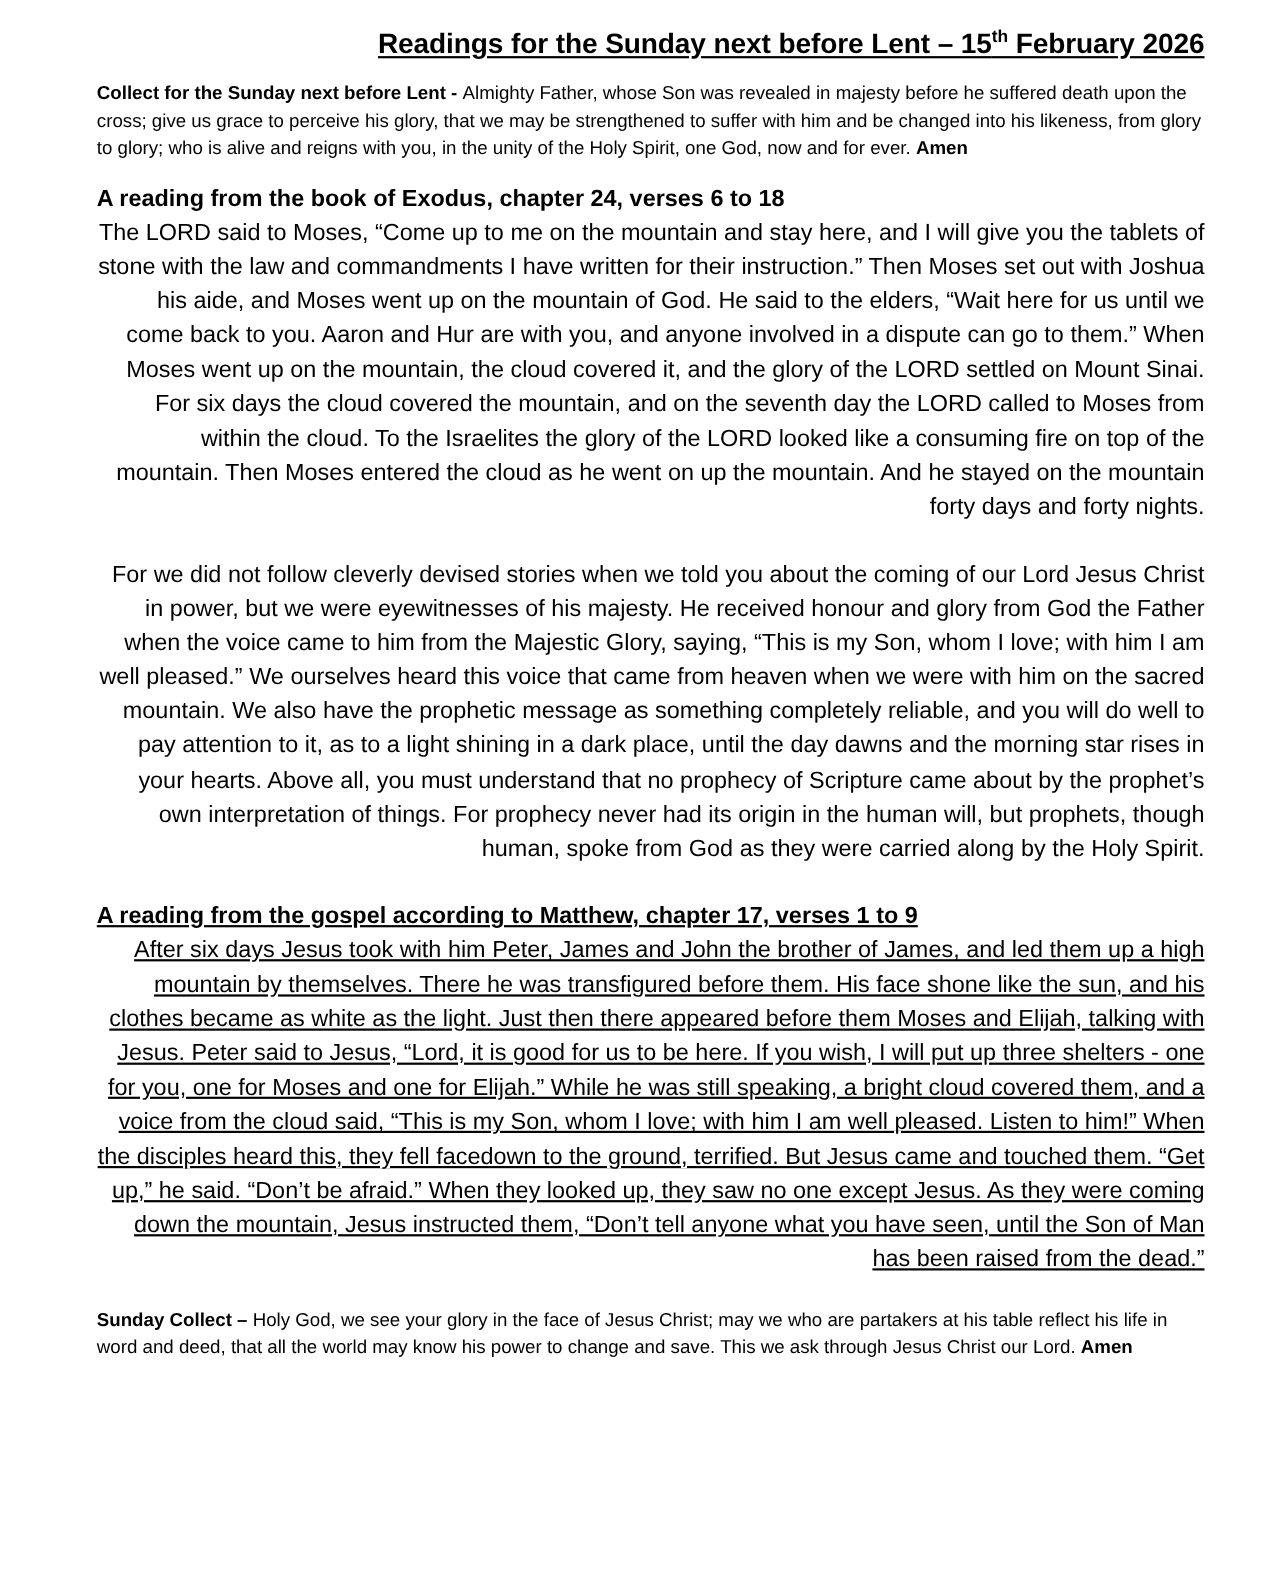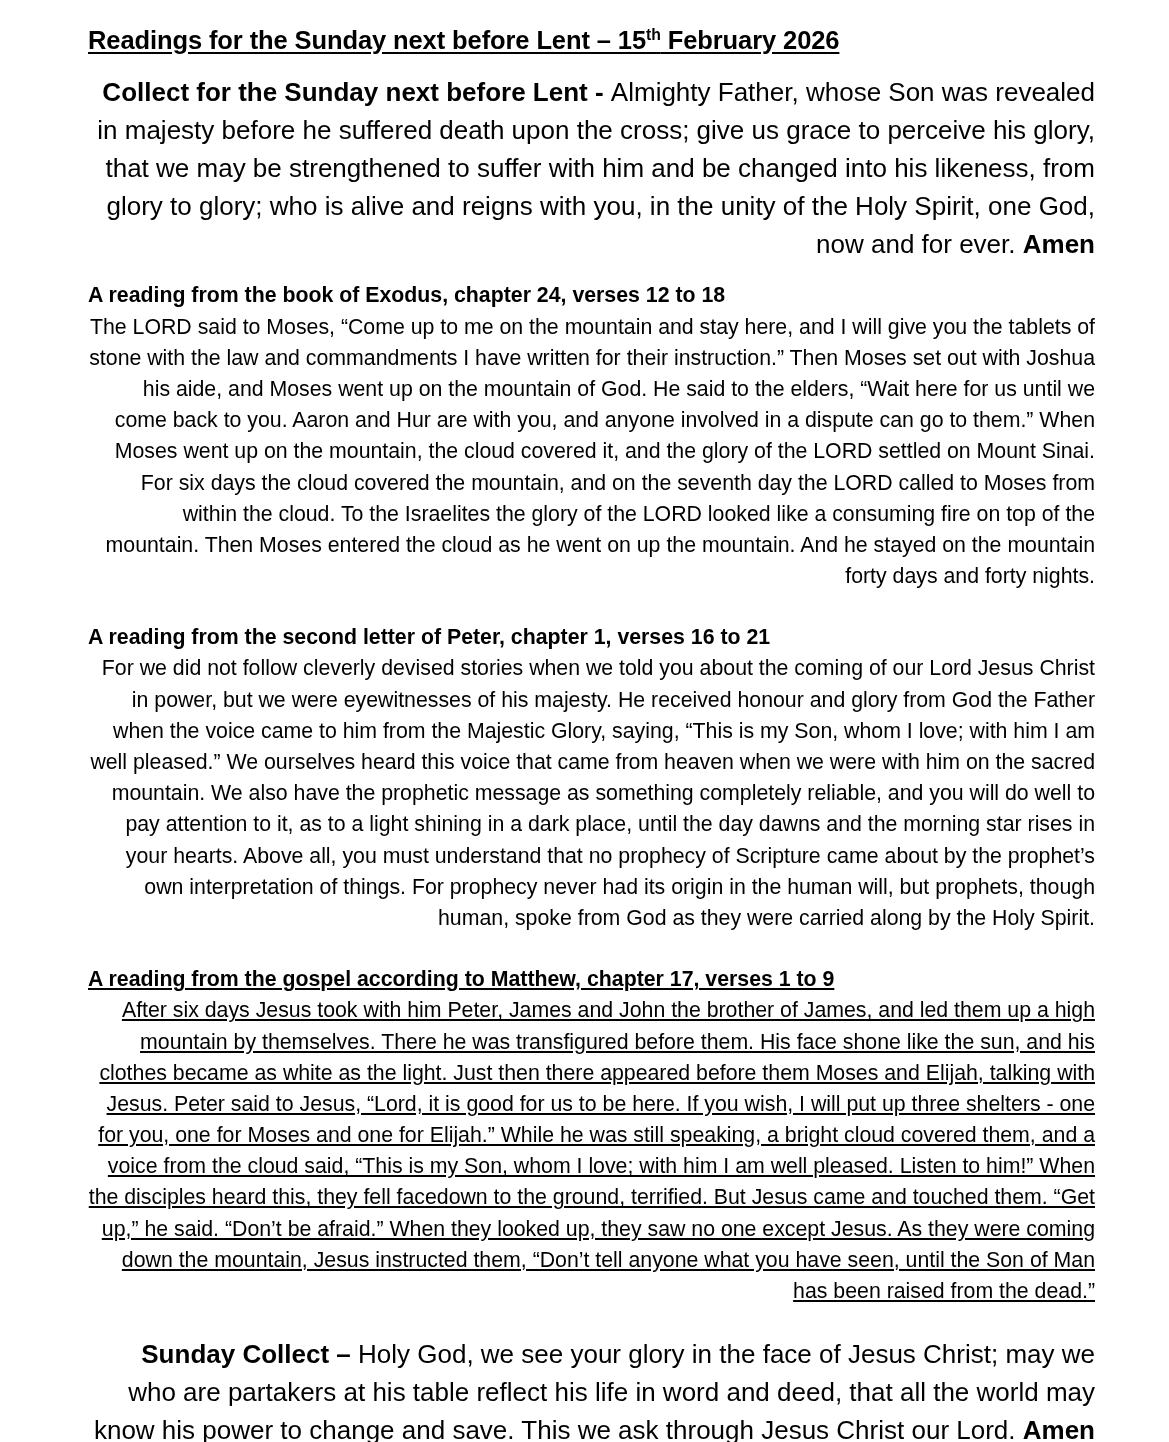--- a/index.html
+++ b/index.html
@@ -15,40 +15,40 @@
     -webkit-font-smoothing: antialiased;
   }
   .page {
     width: 1169px;
     min-height: 1442px;
     box-sizing: border-box;
     padding: 18px 74px 10px 88px;
     background: #ffffff;
   }
   .doc-title {
-    text-align: left;
+    text-align: right;
     font-size: 25.5px;
     font-weight: bold;
     letter-spacing: -0.1px;
     margin: 8px 0 18px 0;
   }
   .doc-title .u {
     text-decoration: underline;
     text-underline-offset: 3px;
   }
   sup {
     font-size: 0.62em;
     vertical-align: super;
     line-height: 0;
   }
   .block {
     margin: 0 0 17px 0;
-    font-size: 26px;
+    font-size: 17px;
     line-height: 1.465;
-    text-align: right;
+    text-align: left;
   }
   .heading {
     font-weight: bold;
     font-size: 21.3px;
     line-height: 1.465;
     margin: 0;
   }
   .lead {
     font-weight: bold;
   }
@@ -80,26 +80,25 @@
 
   <h1 class="doc-title">
     <span class="u"><span>Readings for the Sunday next before Lent – 15</span><sup>th</sup><span> February 2026</span></span>
   </h1>
 
   <p class="block">
     <span class="lead">Collect for the Sunday next before Lent - </span><span>Almighty Father, whose Son was revealed in majesty before he suffered death upon the cross; give us grace to perceive his glory, that we may be strengthened to suffer with him and be changed into his likeness, from glory to glory; who is alive and reigns with you, in the unity of the Holy Spirit, one God, now and for ever.  </span><span class="amen">Amen</span>
   </p>
 
   <div class="reading-group">
-    <p class="heading">A reading from the book of Exodus, chapter 24, verses 12 to 18</p>
+    <p class="heading">A reading from the book of Exodus, chapter 24, verses 6 to 18</p>
     <p class="body-text">The LORD said to Moses, “Come up to me on the mountain and stay here, and I will give you the tablets of stone with the law and commandments I have written for their instruction.” Then Moses set out with Joshua his aide, and Moses went up on the mountain of God. He said to the elders, “Wait here for us until we come back to you. Aaron and Hur are with you, and anyone involved in a dispute can go to them.” When Moses went up on the mountain, the cloud covered it, and the glory of the LORD settled on Mount Sinai. For six days the cloud covered the mountain, and on the seventh day the LORD called to Moses from within the cloud. To the Israelites the glory of the LORD looked like a consuming fire on top of the mountain. Then Moses entered the cloud as he went on up the mountain. And he stayed on the mountain forty days and forty nights.</p>
   </div>
 
   <div class="reading-group">
-    <p class="heading">A reading from the second letter of Peter, chapter 1, verses 16 to 21</p>
     <p class="body-text">For we did not follow cleverly devised stories when we told you about the coming of our Lord Jesus Christ in power, but we were eyewitnesses of his majesty. He received honour and glory from God the Father when the voice came to him from the Majestic Glory, saying, “This is my Son, whom I love; with him I am well pleased.” We ourselves heard this voice that came from heaven when we were with him on the sacred mountain. We also have the prophetic message as something completely reliable, and you will do well to pay attention to it, as to a light shining in a dark place, until the day dawns and the morning star rises in your hearts. Above all, you must understand that no prophecy of Scripture came about by the prophet’s own interpretation of things. For prophecy never had its origin in the human will, but prophets, though human, spoke from God as they were carried along by the Holy Spirit.</p>
   </div>
 
   <div class="reading-group">
     <p class="heading">A reading from the gospel according to Matthew, chapter 17, verses 1 to 9</p>
     <p class="body-text">After six days Jesus took with him Peter, James and John the brother of James, and led them up a high mountain by themselves.  There he was transfigured before them. His face shone like the sun, and his clothes became as white as the light. Just then there appeared before them Moses and Elijah, talking with Jesus.  Peter said to Jesus, “Lord, it is good for us to be here. If you wish, I will put up three shelters - one for you, one for Moses and one for Elijah.”  While he was still speaking, a bright cloud covered them, and a voice from the cloud said, “This is my Son, whom I love; with him I am well pleased.  Listen to him!”  When the disciples heard this, they fell facedown to the ground, terrified.  But Jesus came and touched them.  “Get up,” he said.  “Don’t be afraid.”  When they looked up, they saw no one except Jesus.  As they were coming down the mountain, Jesus instructed them, “Don’t tell anyone what you have seen, until the Son of Man has been raised from the dead.”</p>
   </div>
 
   <p class="block final-block">
     <span class="lead">Sunday Collect – </span><span>Holy God, we see your glory in the face of Jesus Christ; may we who are partakers at his table reflect his life in word and deed, that all the world may know his power to change and save.  This we ask through Jesus Christ our Lord.  </span><span class="amen">Amen</span>

